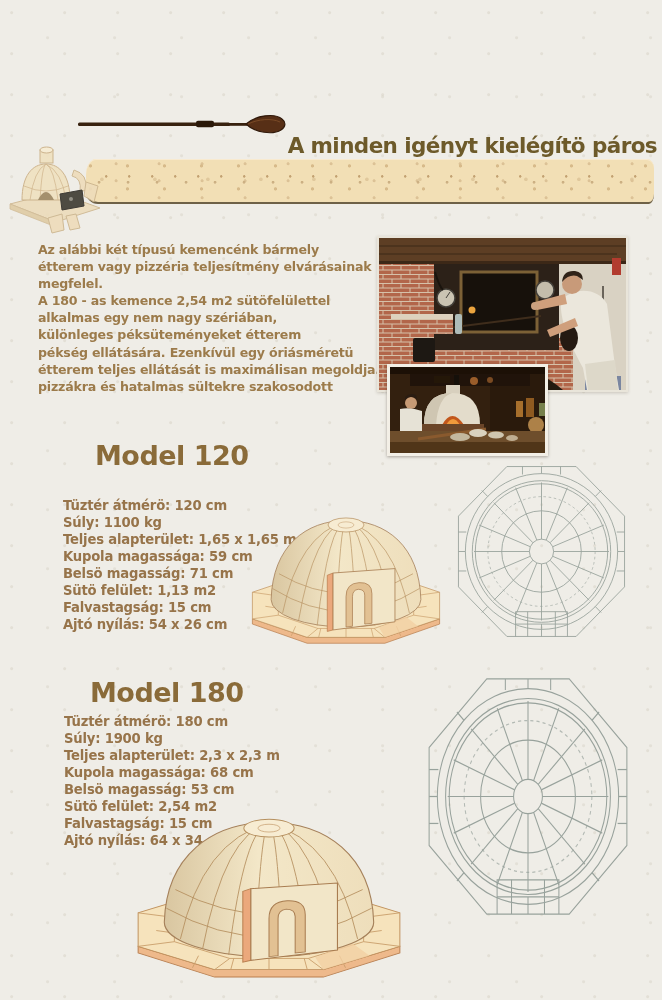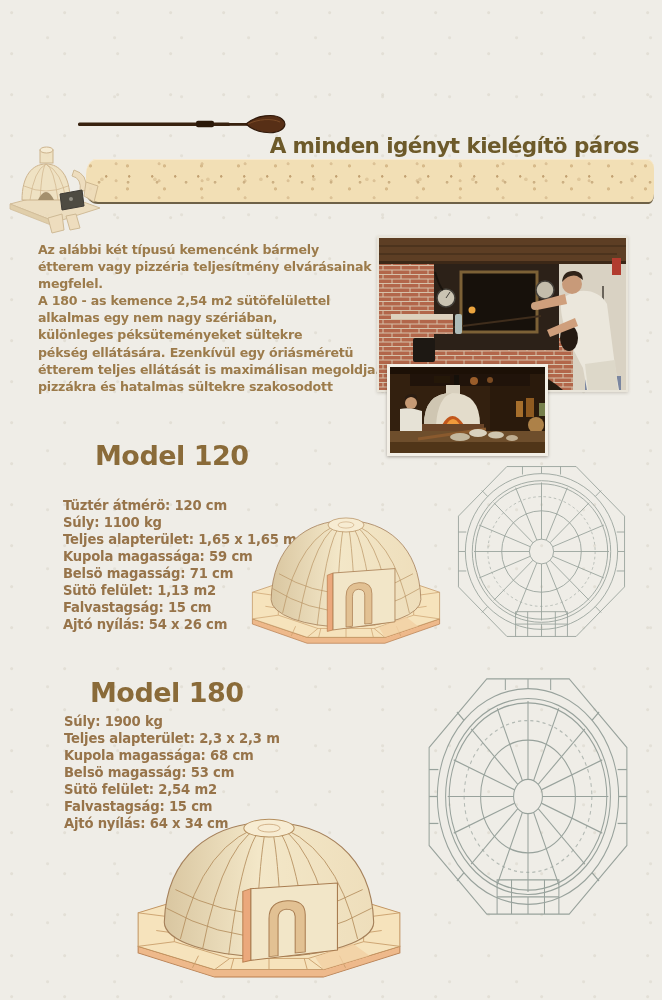--- a/index.html
+++ b/index.html
@@ -13,21 +13,21 @@
     background:
       radial-gradient(circle at 22% 31%, rgba(214,209,196,.5) 0 1px, transparent 2px),
       radial-gradient(circle at 71% 64%, rgba(210,204,190,.4) 0 1px, transparent 2px),
       #efede7;
     background-size:53px 41px,67px 59px,auto;
   }
   .abs{position:absolute;}
 
   
   .title{
-    position:absolute;top:133px;right:23px;
+    position:absolute;top:133px;right:5px;
     font-size:21.5px;font-weight:bold;letter-spacing:-0.6px;
     color:#6d5a2a;white-space:nowrap;
   }
   .banner{
     position:absolute;left:86px;top:159px;width:568px;height:43px;
     background-color:#f2dfb5;
     background-image:
       radial-gradient(circle at 12% 30%, #d7ba8a 0 1.2px, transparent 2px),
       radial-gradient(circle at 45% 75%, #ccb083 0 1px, transparent 1.8px),
       radial-gradient(circle at 70% 28%, #dcc296 0 1.1px, transparent 1.9px),
@@ -223,21 +223,21 @@
       <polygon points="62,86 72,84 76,98 66,100" fill="#eedcba" stroke="#cbb48c"></polygon>
     </g>
   </svg>
 
   <div class="intro">
     <div>Az alábbi két típusú kemencénk bármely</div>
     <div>étterem vagy pizzéria teljesítmény elvárásainak</div>
     <div>megfelel.</div>
     <div>A 180 - as kemence 2,54 m2 sütöfelülettel</div>
     <div>alkalmas egy nem nagy szériában,</div>
-    <div>különleges péksüteményeket sültekre</div>
+    <div>különleges péksüteményeket étterem</div>
     <div>pékség ellátására. Ezenkívül egy óriásméretü</div>
     <div>étterem teljes ellátását is maximálisan megoldja.</div>
     <div>pizzákra és hatalmas sültekre szakosodott</div>
   </div>
 
   <div class="photo-large">
     <svg viewBox="0 0 247 152" preserveAspectRatio="none">
       <rect width="247" height="152" fill="#cfc6b6"></rect>
       <rect x="165" width="82" height="152" fill="#d9d2c3"></rect>
       <rect x="0" y="24" width="68" height="128" fill="url(#brick)"></rect>
@@ -319,20 +319,21 @@
   </div>
   <svg class="abs" style="left:238px;top:505px;width:216px;height:139px" viewBox="0 0 300 188" preserveAspectRatio="none">
     <use href="#dome"></use>
   </svg>
   <svg class="abs" style="left:455px;top:463px;width:173px;height:177px" viewBox="0 0 200 200" preserveAspectRatio="none">
     <use href="#plan"></use>
   </svg>
 
   <h2 class="model-heading" style="left:78px;top:665px">Model 180</h2>
   <div class="specs" style="left:64px;top:713px">
+    <div>Tüztér átmérö: 180 cm</div>
     <div>Súly: 1900 kg</div>
     <div>Teljes alapterület: 2,3 x 2,3 m</div>
     <div>Kupola magassága: 68 cm</div>
     <div>Belsö magasság: 53 cm</div>
     <div>Sütö felület: 2,54 m2</div>
     <div>Falvastagság: 15 cm</div>
     <div>Ajtó nyílás: 64 x 34 cm</div>
   </div>
   <svg class="abs" style="left:425px;top:674px;width:206px;height:245px" viewBox="0 0 200 200" preserveAspectRatio="none">
     <use href="#plan"></use>

